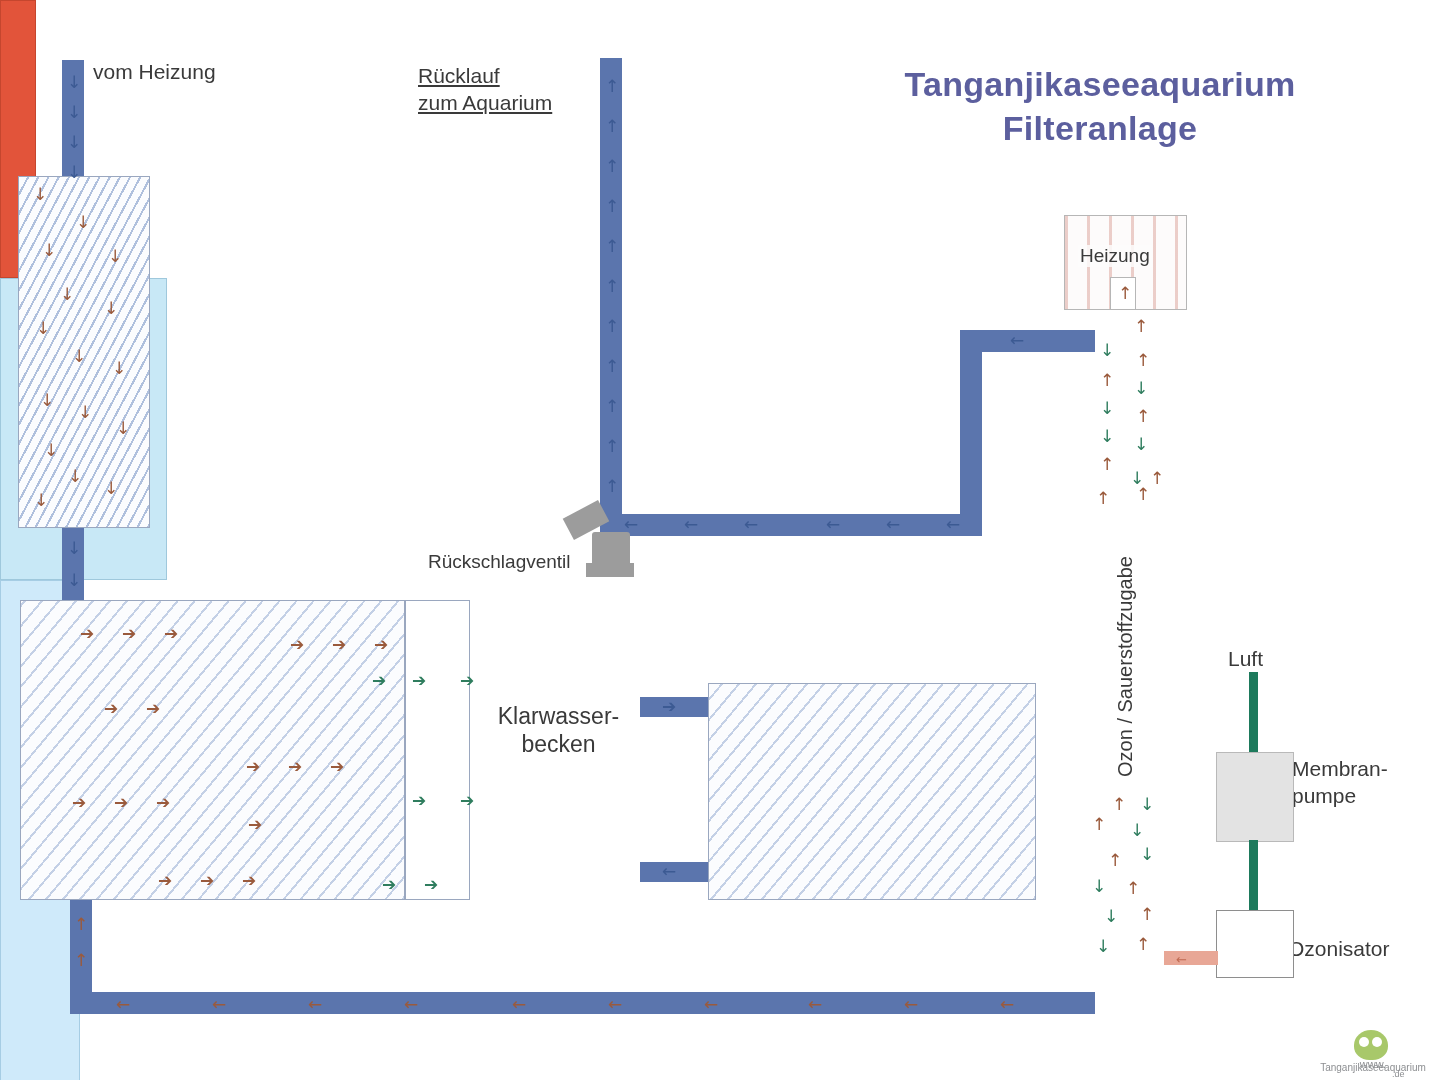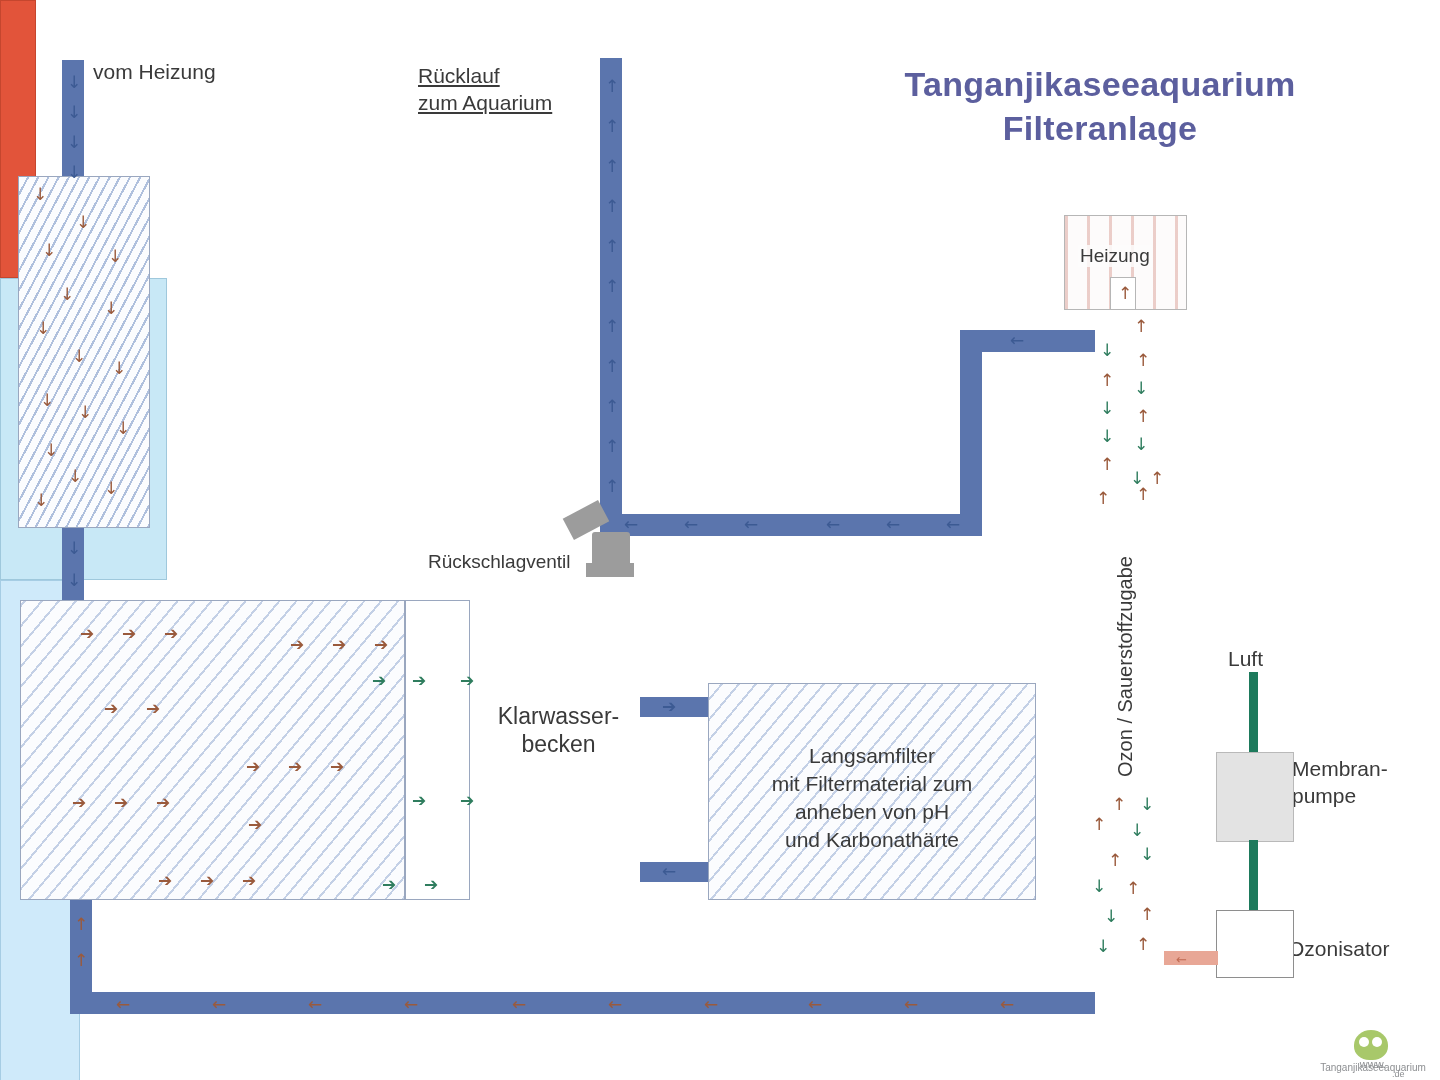--- a/index.html
+++ b/index.html
@@ -215,24 +215,20 @@
 
   <div class="box" style="left:405px; top:600px; width:65px; height:300px; background:#ffffff;"></div>
   <div class="heater" style="left:421px; top:612px; width:34px; height:276px;"></div>
   <div class="vert-text rot90" style="left:404px; top:752px; width:68px; text-align:center; color:#ffffff;">Heizung</div>
 
   <div class="watertank" style="left:476px; top:600px; width:165px; height:300px;"></div>
   <div class="box-text" style="left:476px; top:702px; width:165px; font-size:23px;">Klarwasser-
 becken</div>
 
   <div class="box hatch" style="left:708px; top:683px; width:328px; height:217px;"></div>
-  <div class="box-text" style="left:712px; top:742px; width:320px; font-size:21px;">Langsamfilter
-mit Filtermaterial zum
-anheben von pH
-und Karbonathärte</div>
 
   <div class="ozon-col" style="left:1086px; top:306px; width:78px; height:730px;"></div>
   <div class="vert-text rot90" style="left:1010px; top:655px; width:230px; text-align:center;">Ozon / Sauerstoffzugabe</div>
 
   <div class="restozon" style="left:1064px; top:215px; width:123px; height:95px;"></div>
   <div class="restozon-label" style="left:1078px; top:245px;">Heizung</div>
   <div class="box" style="left:1110px; top:277px; width:26px; height:33px; background:#ffffff; border-color:#b6b6b6;"></div>
   <div class="arrow a-brown" style="left:1118px; top:285px;">↑</div>
 
   <div class="valve-body" style="left:566px; top:508px; width:40px; height:24px; transform:rotate(-28deg);"></div>

